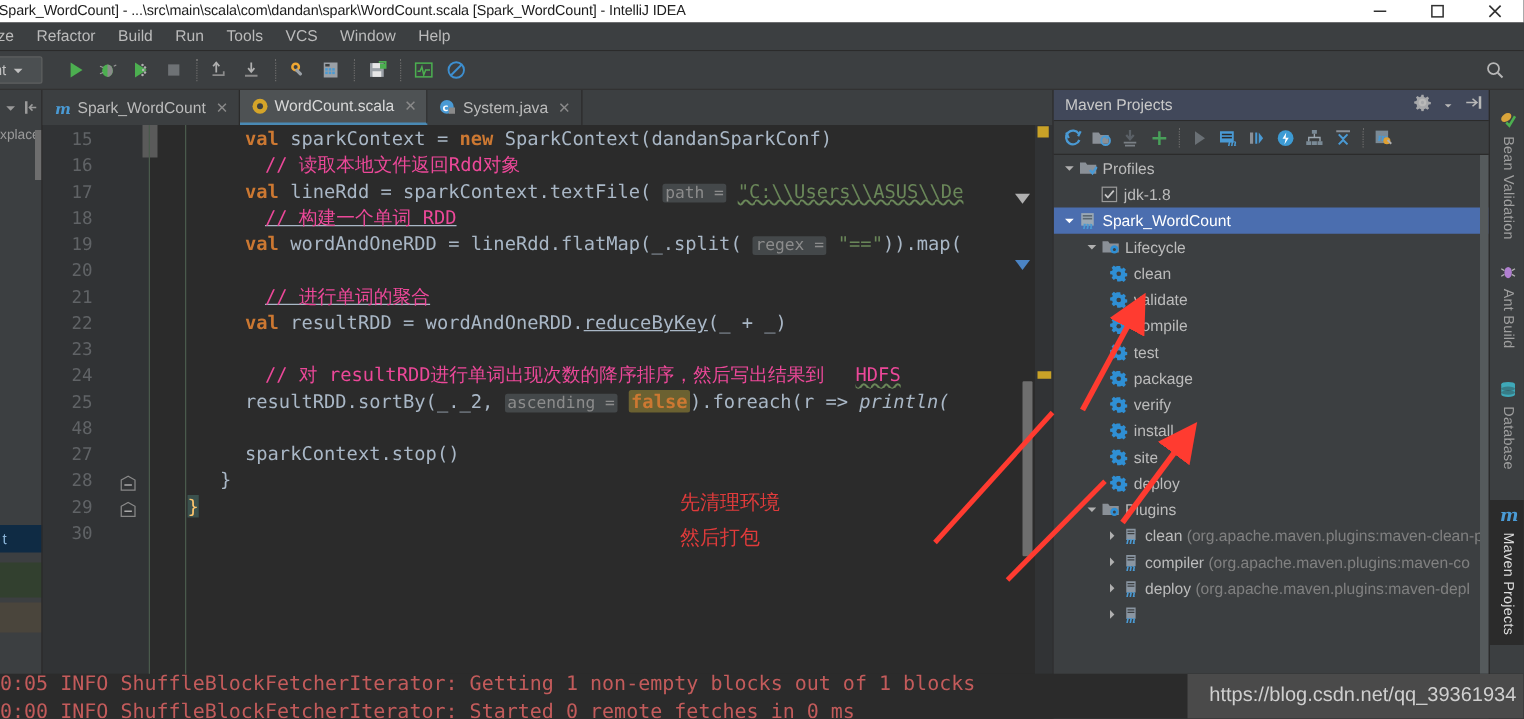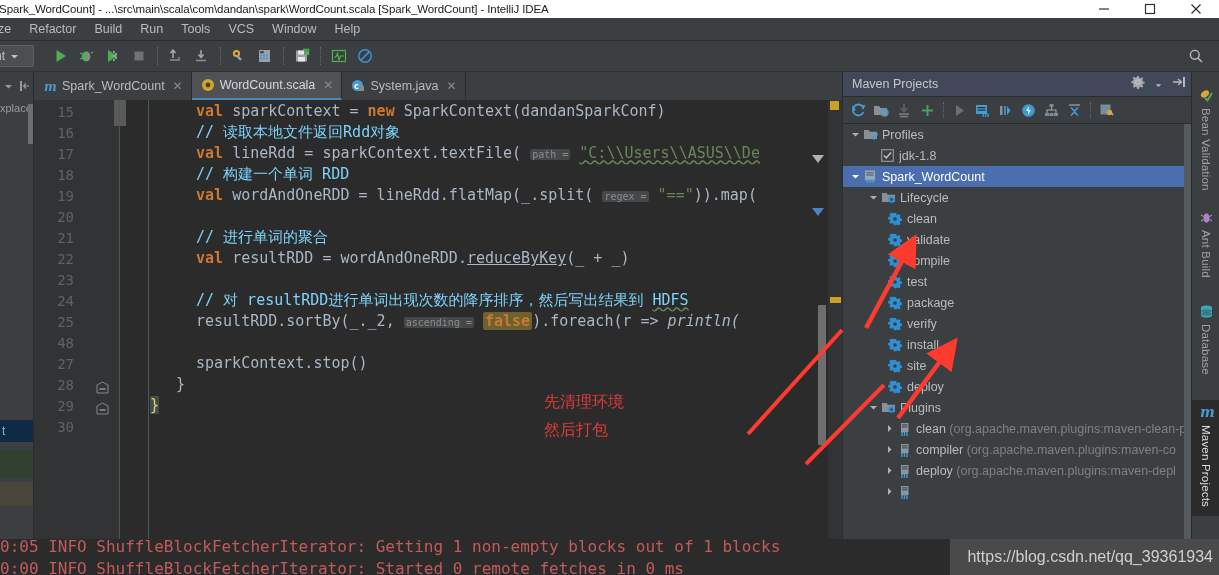--- a/index.html
+++ b/index.html
@@ -151,23 +151,23 @@
 
   .code {
     position: absolute; left: 90px; top: 0; width: 722px; height: 561px;
     font-family: "DejaVu Sans Mono", monospace;
     font-size: 15px;
     color: #a9b7c6;
     white-space: pre;
   }
   .cl { position: absolute; left: 72px; height: 21px; line-height: 21px; }
   .kw   { color: #cc7832; font-weight: bold; }
-  .cmt  { color: #7dd3fc; }
+  .cmt  { color: #ec4899; margin-left: 16px; }
   .str  { color: #6a8759; }
-  .hint { color: #8c8c8c; background: #44484a; border-radius: 2px; padding: 0 2px; font-size:10px; }
+  .hint { color: #8c8c8c; background: #44484a; border-radius: 2px; padding: 0 2px; font-size:13px; }
   .hintb{ color: #cc7832; font-weight:bold; background: #6b6131; border-radius: 2px; padding: 0 2px; }
   .ident{ color: #a9b7c6; }
   .und  { text-decoration: underline; text-decoration-color:#a9b7c6; }
   .ital { font-style: italic; }
   .wavy2{ text-decoration: underline wavy #6a8759; }
 
   .yellow-brace { background: #3b514d; color: #ffc66d; }
 
   .annot {
     position: absolute;
@@ -512,23 +512,23 @@
               </svg>
           </div>
         </div>
         <div class="vline-a"></div>
         <div class="vline-b"></div>
 
         <div class="code">
           <div class="cl" style="top:1px;"><span class="kw">val </span><span class="ident">sparkContext = </span><span class="kw">new </span><span class="ident">SparkContext(dandanSparkConf)</span></div>
           <div class="cl" style="top:22px;"><span class="cmt">// 读取本地文件返回Rdd对象</span></div>
           <div class="cl" style="top:43px;"><span class="kw">val </span><span class="ident">lineRdd = sparkContext.textFile( </span><span class="hint">path =</span><span> </span><span class="str wavy2">"C:\\Users\\ASUS\\De</span></div>
-          <div class="cl" style="top:64px;"><span class="cmt">// 构建一个单词 RDD</span></div>
+          <div class="cl" style="top:64px;text-decoration:underline;"><span class="cmt">// 构建一个单词 RDD</span></div>
           <div class="cl" style="top:85px;"><span class="kw">val </span><span class="ident">wordAndOneRDD = lineRdd.flatMap(_.split( </span><span class="hint">regex =</span><span> </span><span class="str">"=="</span><span class="ident">)).map(</span></div>
-          <div class="cl" style="top:127px;"><span class="cmt">// 进行单词的聚合</span></div>
+          <div class="cl" style="top:127px;text-decoration:underline;"><span class="cmt">// 进行单词的聚合</span></div>
           <div class="cl" style="top:148px;"><span class="kw">val </span><span class="ident">resultRDD = wordAndOneRDD.</span><span class="ident und">reduceByKey</span><span class="ident">(_ + _)</span></div>
           <div class="cl" style="top:190px;"><span class="cmt">// 对 resultRDD进行单词出现次数的降序排序，然后写出结果到 </span><span class="cmt wavy2">HDFS</span></div>
           <div class="cl" style="top:211px;"><span class="ident">resultRDD.sortBy(_._2, </span><span class="hint">ascending =</span><span> </span><span class="hintb">false</span><span class="ident">).foreach(r =&gt; </span><span class="ident ital">println(</span></div>
           <div class="cl" style="top:253px;"><span class="ident">sparkContext.stop()</span></div>
           <div class="cl" style="top:274px;left:52px;"><span class="ident">}</span></div>
           <div class="cl" style="top:295px;left:26px;"><span class="yellow-brace">}</span></div>
         </div>
 
         <div class="annot" style="left:510px; top:292px;">先清理环境</div>
         <div class="annot" style="left:510px; top:320px;">然后打包</div>

